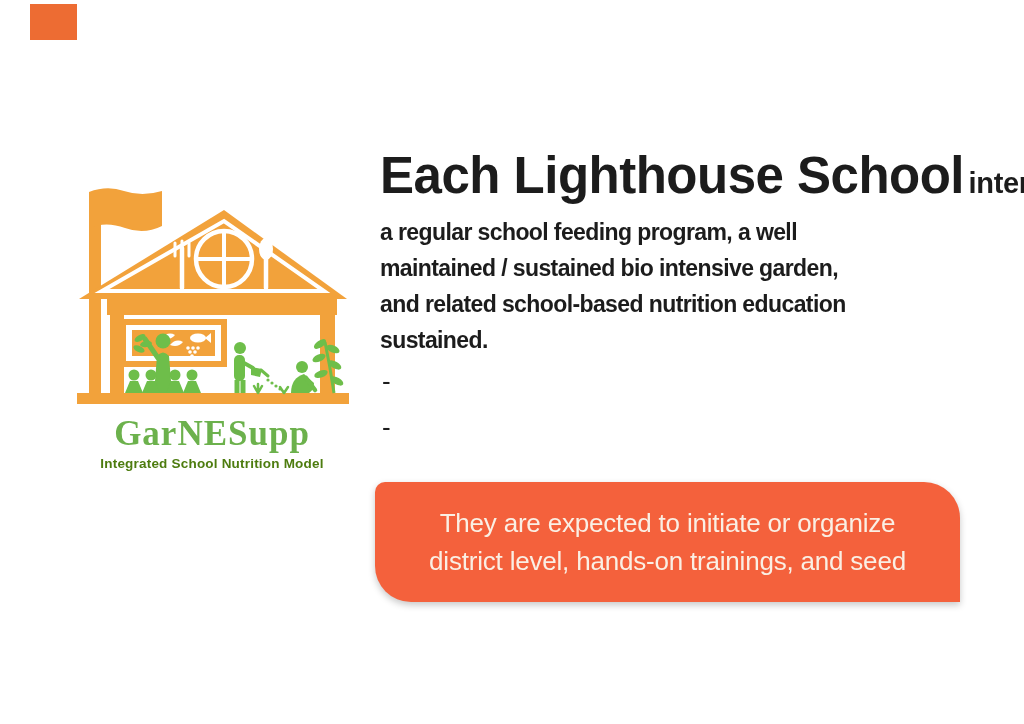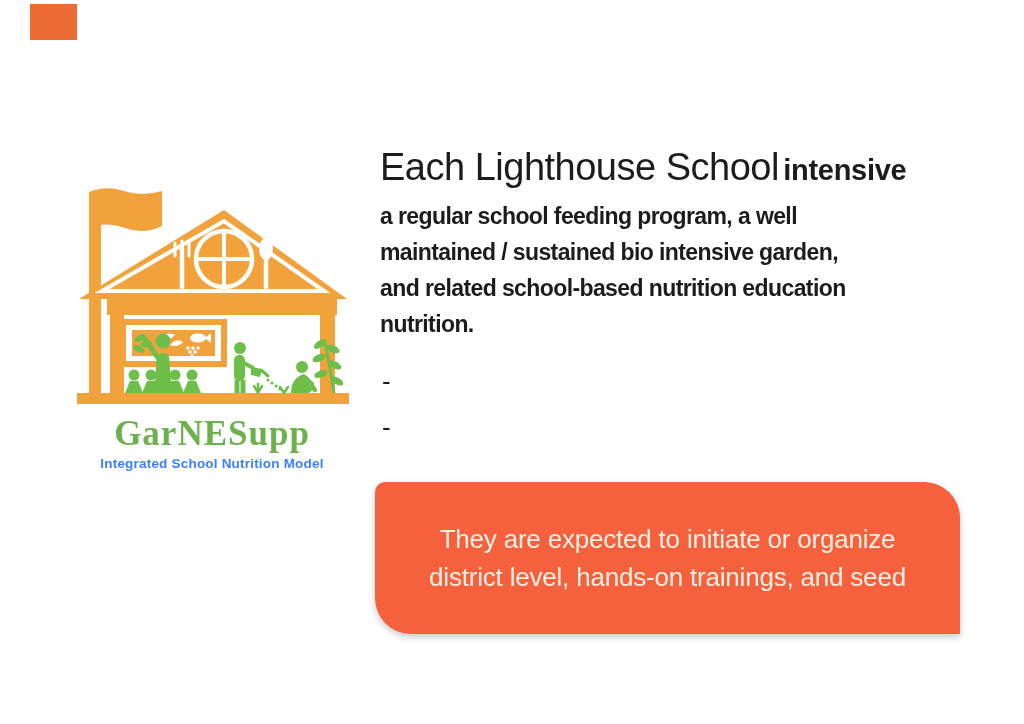--- a/index.html
+++ b/index.html
@@ -17,46 +17,46 @@
     position:absolute; left:62px; top:186px; width:300px;
     text-align:center;
   }
   .logo svg { display:block; }
   .logo-name {
     font-family:"Liberation Serif","DejaVu Serif",serif;
     font-weight:bold; font-size:35px; color:#6cb14c;
     letter-spacing:1px; line-height:1.05; margin-top:10px;
   }
   .logo-tagline {
-    font-weight:bold; font-size:13.5px; color:#3b82f6;
+    font-weight:bold; font-size:13.5px; color:#4d7c0f;
     letter-spacing:0.2px; margin-top:3px;
   }
   .text-block {
     position:absolute; left:380px; top:146px; width:600px;
     color:#1c1c1c;
   }
   .title-line { white-space:nowrap; margin-bottom:9px; }
-  .title-main { font-weight:normal; font-size:38px; letter-spacing:-0.5px; }
+  .title-main { font-weight:bold; font-size:51px; letter-spacing:-0.5px; }
   .title-suffix { font-weight:bold; font-size:29px; letter-spacing:-0.3px; }
   .body-line {
     font-weight:bold; font-size:23px; line-height:36px;
     letter-spacing:-0.6px; white-space:nowrap;
   }
   .bullets { position:absolute; left:382px; top:364px; width:600px; }
   .bullet { display:flex; margin-bottom:11px; align-items:baseline; }
   .bullet-marker {
     font-size:26px; font-weight:normal; width:26px; flex:none;
     color:#1c1c1c; line-height:35px;
   }
   .bullet-text {
     font-weight:bold; font-size:26px; line-height:35px;
     letter-spacing:-0.3px; color:#1c1c1c; white-space:nowrap;
   }
   .callout {
-    position:absolute; left:375px; top:482px; width:585px; height:152px;
+    position:absolute; left:375px; top:482px; width:585px; height:120px;
     background:#f4613c; border-radius:10px 36px 0 36px;
     box-shadow:0 3px 7px rgba(0,0,0,0.22);
     display:flex; flex-direction:column; justify-content:center;
     text-align:center; color:#faefe4;
   }
   .callout-line {
     font-size:26px; line-height:38px; letter-spacing:-0.2px;
     white-space:nowrap;
   }
 </style>
@@ -191,21 +191,21 @@
   </div>
 
   <div class="text-block">
     <div class="title-line">
       <span class="title-main">Each Lighthouse School</span>
       <span class="title-suffix">intensive</span>
     </div>
     <div class="body-line">a regular school feeding program, a well</div>
     <div class="body-line">maintained / sustained bio intensive garden,</div>
     <div class="body-line">and related school-based nutrition education</div>
-    <div class="body-line">nutrition.</div>
+    <div class="body-line">sustained.</div>
   </div>
 
   <div class="bullets">
     <div class="bullet">
       <span class="bullet-marker">-</span>
     </div>
     <div class="bullet">
       <span class="bullet-marker">-</span>
     </div>
   </div>

